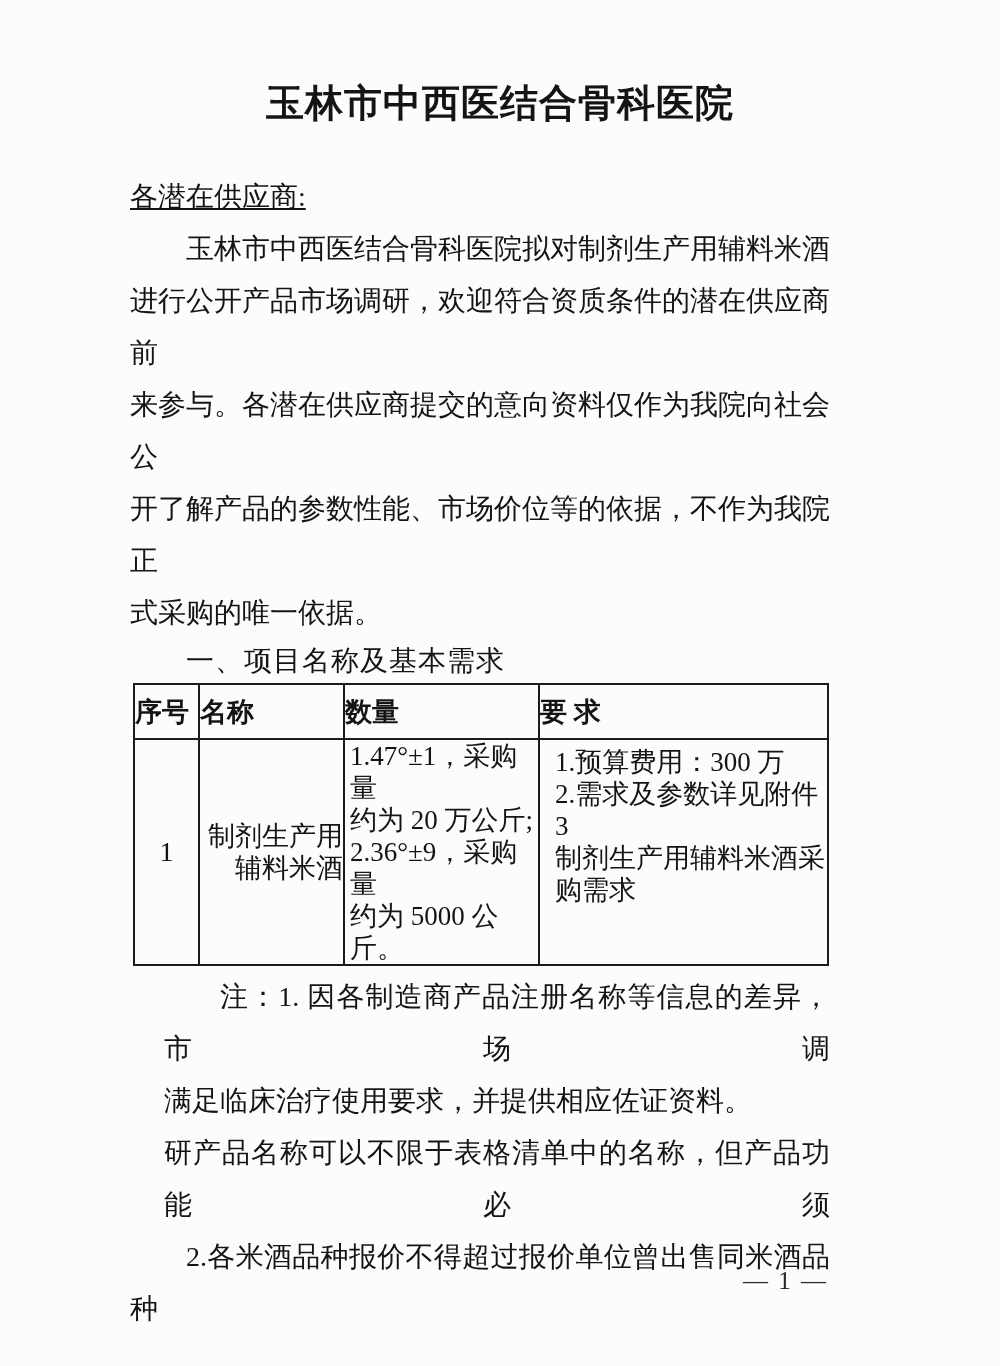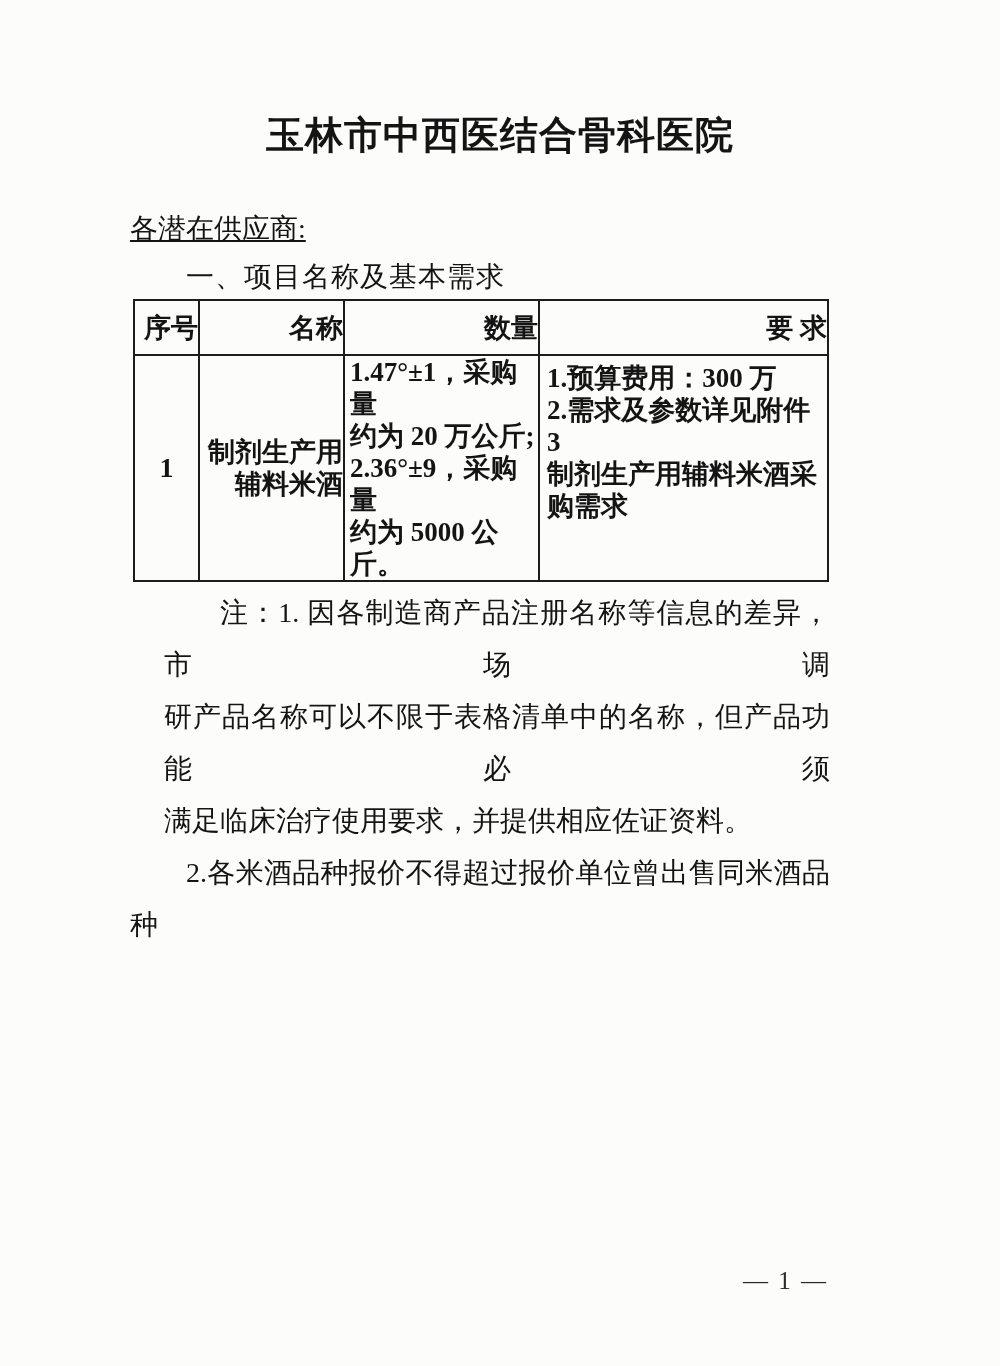--- a/index.html
+++ b/index.html
@@ -11,21 +11,21 @@
     position: relative;
     width: 1000px;
     height: 1366px;
     margin: 0 auto;
     background: #fcfcfa;
     color: #141414;
     font-family: "Liberation Serif", "DejaVu Serif", serif;
     overflow: hidden;
   }
   .doc-title {
-    padding-top: 112px;
+    padding-top: 80px;
     text-align: center;
     font-size: 38px;
     line-height: 47px;
     font-weight: 700;
     letter-spacing: 1px;
   }
   .content {
     margin-left: 130px;
     margin-top: 44px;
     width: 700px;
@@ -51,43 +51,43 @@
   }
   table.req-table {
     border-collapse: collapse;
     table-layout: fixed;
     margin-left: 3px;
     width: 694px;
   }
   .req-table th, .req-table td {
     border: 2px solid #1c1c1c;
     padding: 0;
-    font-weight: 700;
+    font-weight: 400;
   }
   .req-table th {
     height: 53px;
     font-size: 27px;
     font-weight: 700;
-    text-align: right;
+    text-align: left;
     vertical-align: middle;
   }
   .req-table td {
     height: 203px;
     font-size: 27px;
     line-height: 32px;
     vertical-align: middle;
   }
   .col-seq  { width: 65px; }
   .col-name { width: 145px; }
   .col-qty  { width: 195px; }
   .col-req  { width: 289px; }
   td.cell-seq  { text-align: center; font-size: 28px; }
   td.cell-name { text-align: right; }
   td.cell-qty  { padding: 0 2px 0 5px; }
-  td.cell-req  { vertical-align: top; padding: 6px 2px 0 7px; }
+  td.cell-req  { vertical-align: top; padding: 6px 2px 0 15px; }
   .note-1 { margin-top: 5px; margin-left: 34px; }
   .page-number {
     position: absolute;
     top: 1266px;
     right: 172px;
     font-size: 25px;
     line-height: 30px;
     color: #2a2a2a;
     letter-spacing: 2px;
   }
@@ -100,20 +100,27 @@
   <div class="doc-title">
     <div>玉林市中西医结合骨科医院</div>
   </div>
 
   <div class="content">
 
     <p class="para">
       <span class="line salutation" style="display:block">各潜在供应商:</span>
     </p>
 
+    <p class="para">
+      <span class="line para-start" style="display:block">玉林市中西医结合骨科医院拟对制剂生产用辅料米酒</span>
+      <span class="line" style="display:block">进行公开产品市场调研，欢迎符合资质条件的潜在供应商前</span>
+      <span class="line" style="display:block">来参与。各潜在供应商提交的意向资料仅作为我院向社会公</span>
+      <span class="line" style="display:block">开了解产品的参数性能、市场价位等的依据，不作为我院正</span>
+      <span class="line para-end" style="display:block">式采购的唯一依据。</span>
+    </p>
 
     <h2 class="section-heading">一、项目名称及基本需求</h2>
 
     <table class="req-table">
       <colgroup>
         <col class="col-seq">
           <col class="col-name">
           <col class="col-qty">
           <col class="col-req">
       </colgroup>
@@ -143,22 +150,22 @@
             <div>2.需求及参数详见附件 3</div>
             <div>制剂生产用辅料米酒采</div>
             <div>购需求</div>
           </td>
         </tr>
       </tbody>
     </table>
 
     <p class="para note-1">
       <span class="line para-start" style="display:block">注：1. 因各制造商产品注册名称等信息的差异，市场调</span>
+      <span class="line para-end" style="display:block">满足临床治疗使用要求，并提供相应佐证资料。</span>
       <span class="line" style="display:block">研产品名称可以不限于表格清单中的名称，但产品功能必须</span>
-      <span class="line para-end" style="display:block">满足临床治疗使用要求，并提供相应佐证资料。</span>
     </p>
 
     <p class="para">
       <span class="line para-start" style="display:block">2.各米酒品种报价不得超过报价单位曾出售同米酒品种</span>
 
     </p>
 
   </div>
 
   <div class="page-number">— 1 —</div>

